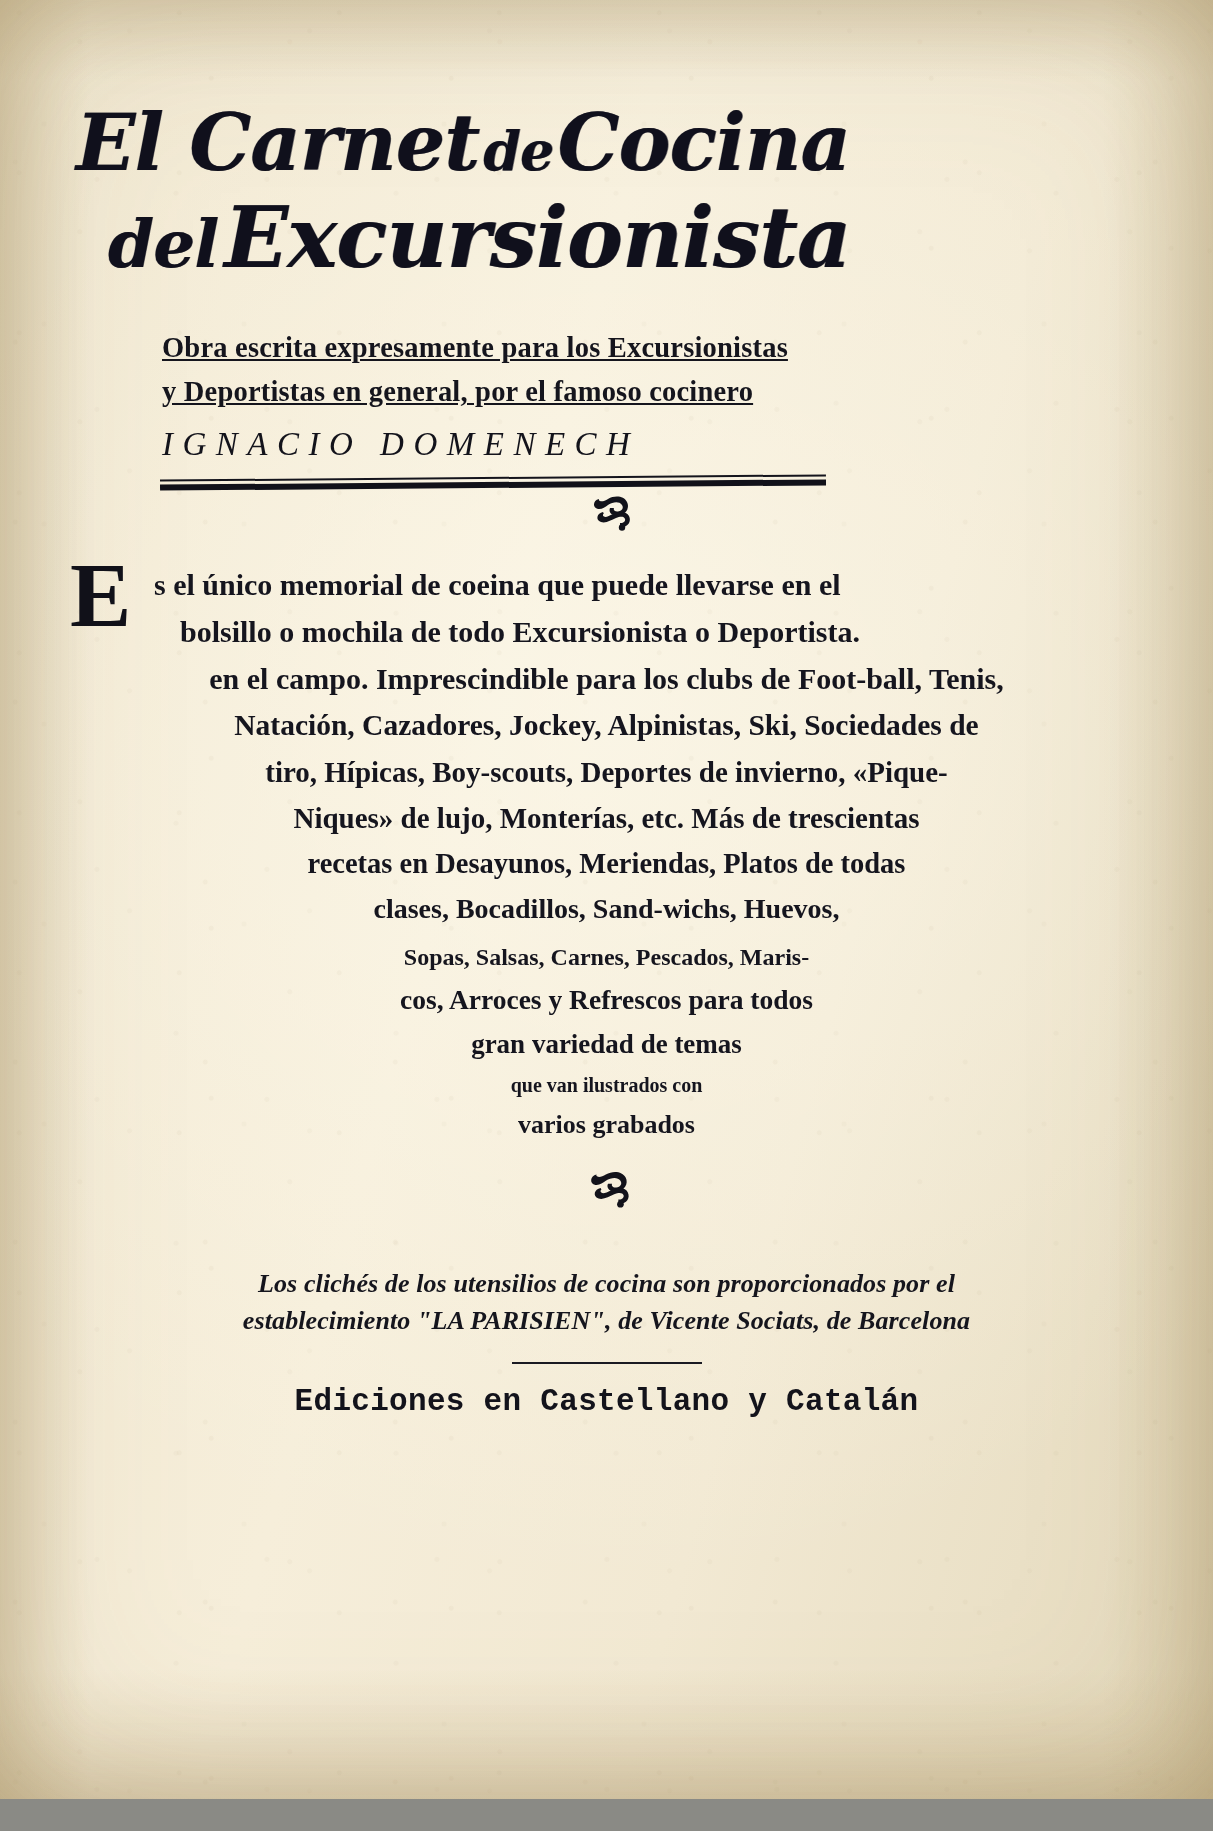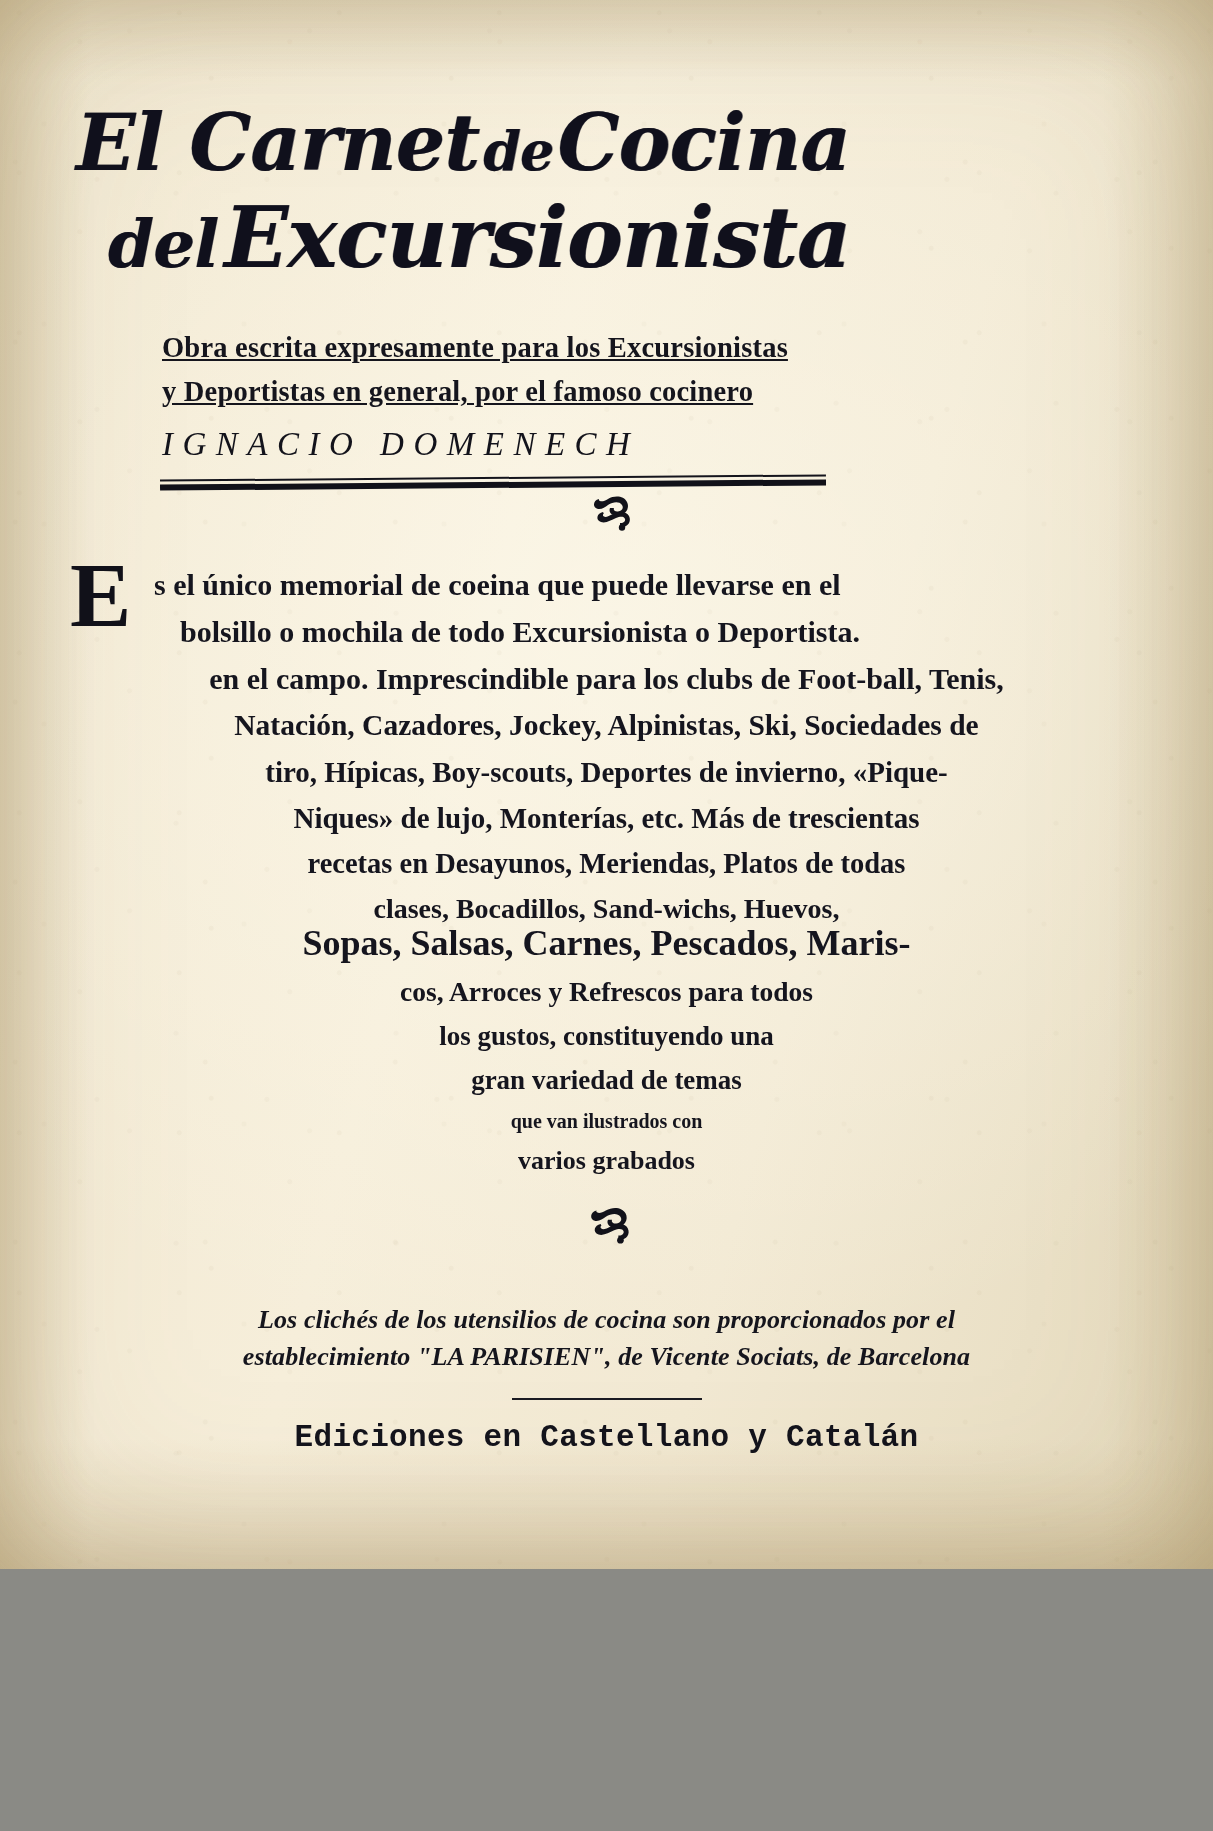--- a/index.html
+++ b/index.html
@@ -3,21 +3,21 @@
 <meta charset="utf-8">
 <style>
   html, body {
     margin: 0;
     padding: 0;
     background: #8a8a85;
   }
   .page {
     position: relative;
     width: 1213px;
-    height: 1569px;
+    height: 1799px;
     margin: 0 auto;
     background:
       radial-gradient(ellipse 120% 80% at 50% 40%, rgba(255,252,240,0.55) 0%, rgba(255,250,235,0.0) 60%),
       linear-gradient(105deg, #efe6cf 0%, #f3ead4 18%, #f6eeda 40%, #f2e9d3 65%, #eae0c6 85%, #e4d9bc 100%);
     overflow: hidden;
     font-family: "Liberation Serif", "DejaVu Serif", serif;
     color: #16161e;
   }
   
   .grain {
@@ -158,21 +158,21 @@
   }
   .body-line.l1  { font-size: 30px; margin-left: 84px; text-align: left; }
   .body-line.l2  { font-size: 30px; margin-left: 110px; text-align: left; margin-top: 17px; }
   .body-line.l3  { font-size: 30px; margin-top: 17px; }
   .body-line.l4  { font-size: 30px; margin-top: 17px; }
   .body-line.l5  { font-size: 29.5px; margin-top: 17px; }
   .body-line.l6  { font-size: 29px; margin-top: 17px; }
   .body-line.l7  { font-size: 29px; margin-top: 17px; }
   .body-line.l8  { font-size: 28.5px; margin-top: 17px; }
   .body-line.l9  { font-size: 28px; margin-top: 17px; }
-  .body-line.l10 { font-size: 36px; margin-top: 2px; }
+  .body-line.l10 { font-size: 24px; margin-top: 22px; }
   .body-line.l11 { font-size: 27.5px; margin-top: 17px; }
   .body-line.l12 { font-size: 27px; margin-top: 17px; }
   .body-line.l13 { font-size: 27px; margin-top: 17px; }
   .body-line.l14 { font-size: 20px; margin-top: 17px; }
   .body-line.l15 { font-size: 26px; margin-top: 17px; }
 
   .dropcap-wrap {
     position: relative;
   }
   .dropcap {
@@ -268,21 +268,20 @@
       </div>
       <div class="body-line l2">bolsillo o mochila de todo Excursionista o Deportista.</div>
       <div class="body-line l4">en el campo. Imprescindible para los clubs de Foot-ball, Tenis,</div>
       <div class="body-line l5">Natación, Cazadores, Jockey, Alpinistas, Ski, Sociedades de</div>
       <div class="body-line l6">tiro, Hípicas, Boy-scouts, Deportes de invierno, «Pique-</div>
       <div class="body-line l7">Niques» de lujo, Monterías, etc. Más de trescientas</div>
       <div class="body-line l8">recetas en Desayunos, Meriendas, Platos de todas</div>
       <div class="body-line l9">clases, Bocadillos, Sand-wichs, Huevos,</div>
       <div class="body-line l10">Sopas, Salsas, Carnes, Pescados, Maris-</div>
       <div class="body-line l11">cos, Arroces y Refrescos para todos</div>
-      <div class="body-line l12">los gustos, constituyendo una</div>
       <div class="body-line l13">gran variedad de temas</div>
       <div class="body-line l14">que van ilustrados con</div>
       <div class="body-line l15">varios grabados</div>
     </div>
 
     <div class="ornament-2">
       <svg width="48" height="46" viewBox="0 0 46 42" aria-hidden="true">
         <g fill="#12121a">
           <path d="M10 9 C4 10, 3 18, 9 19 C13 19.6, 16 17, 19 15 C24 12, 30 11, 33 15 C35 18, 33 21, 29 21.5 C26 22, 24 20, 25 18 L21 18 C19 23, 24 26, 29 25.5 C37 24.7, 41 18, 38 12 C35 6, 26 5, 19 9 C16 10.6, 13 12, 11 11 C9.6 10.3, 9.6 9.2, 10.6 8.6 Z"></path>
           <path d="M14 22 C8 23, 6 30, 12 32 C17 33.6, 22 30, 27 28 C31 26.4, 35 26, 36 29 C36.8 31.4, 34 33.5, 31 33 L31 37 C38 38, 43 32, 40 26 C37.6 21.2, 30 21, 24 24 C20 26, 17 27.6, 15 26.6 C13.6 25.9, 13.6 24.2, 14.8 23.4 Z"></path>

